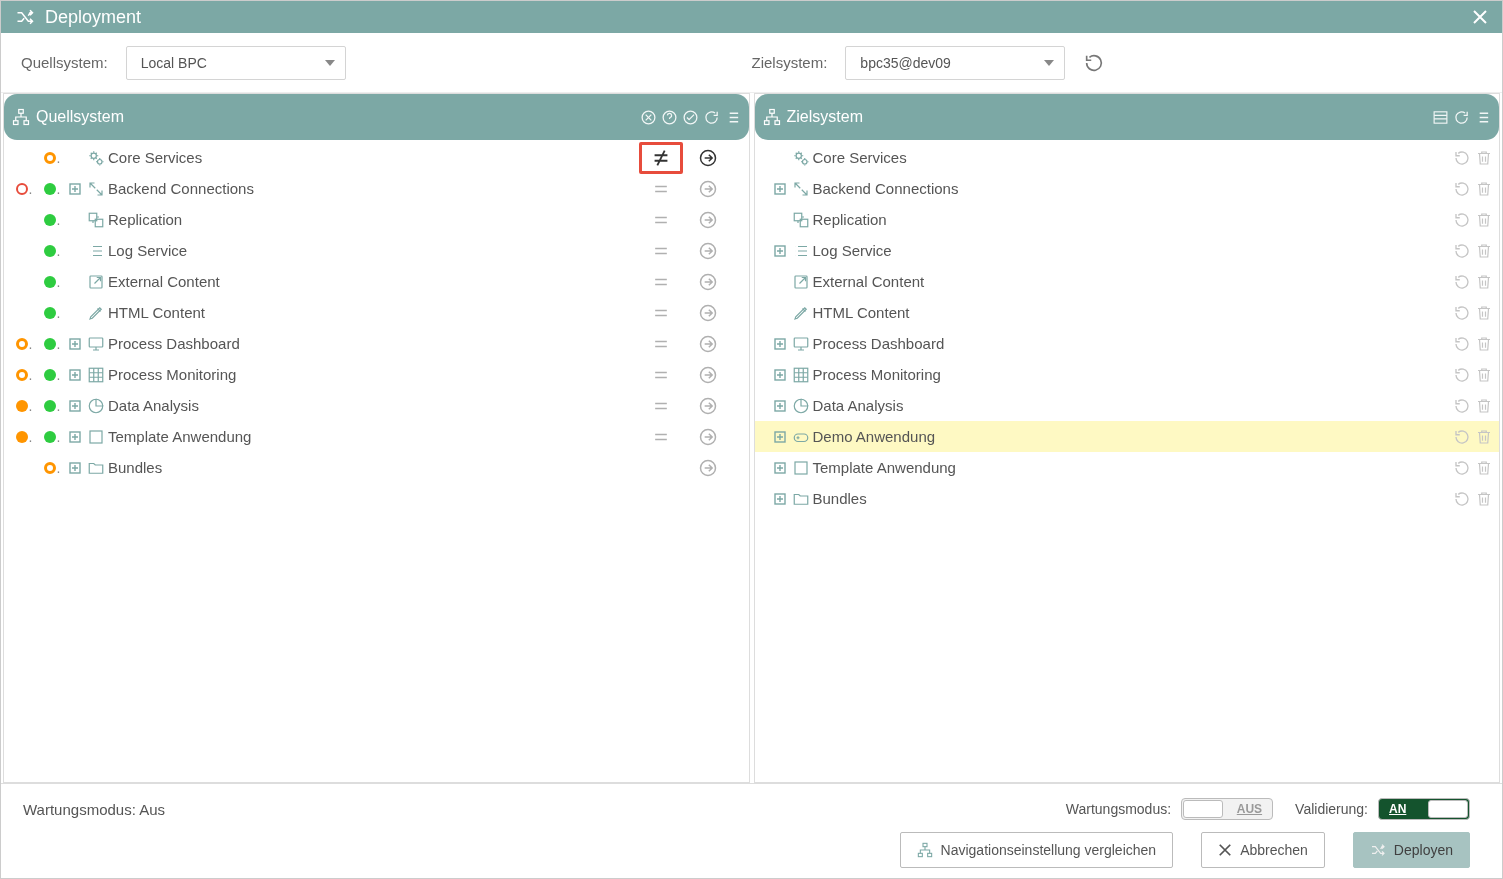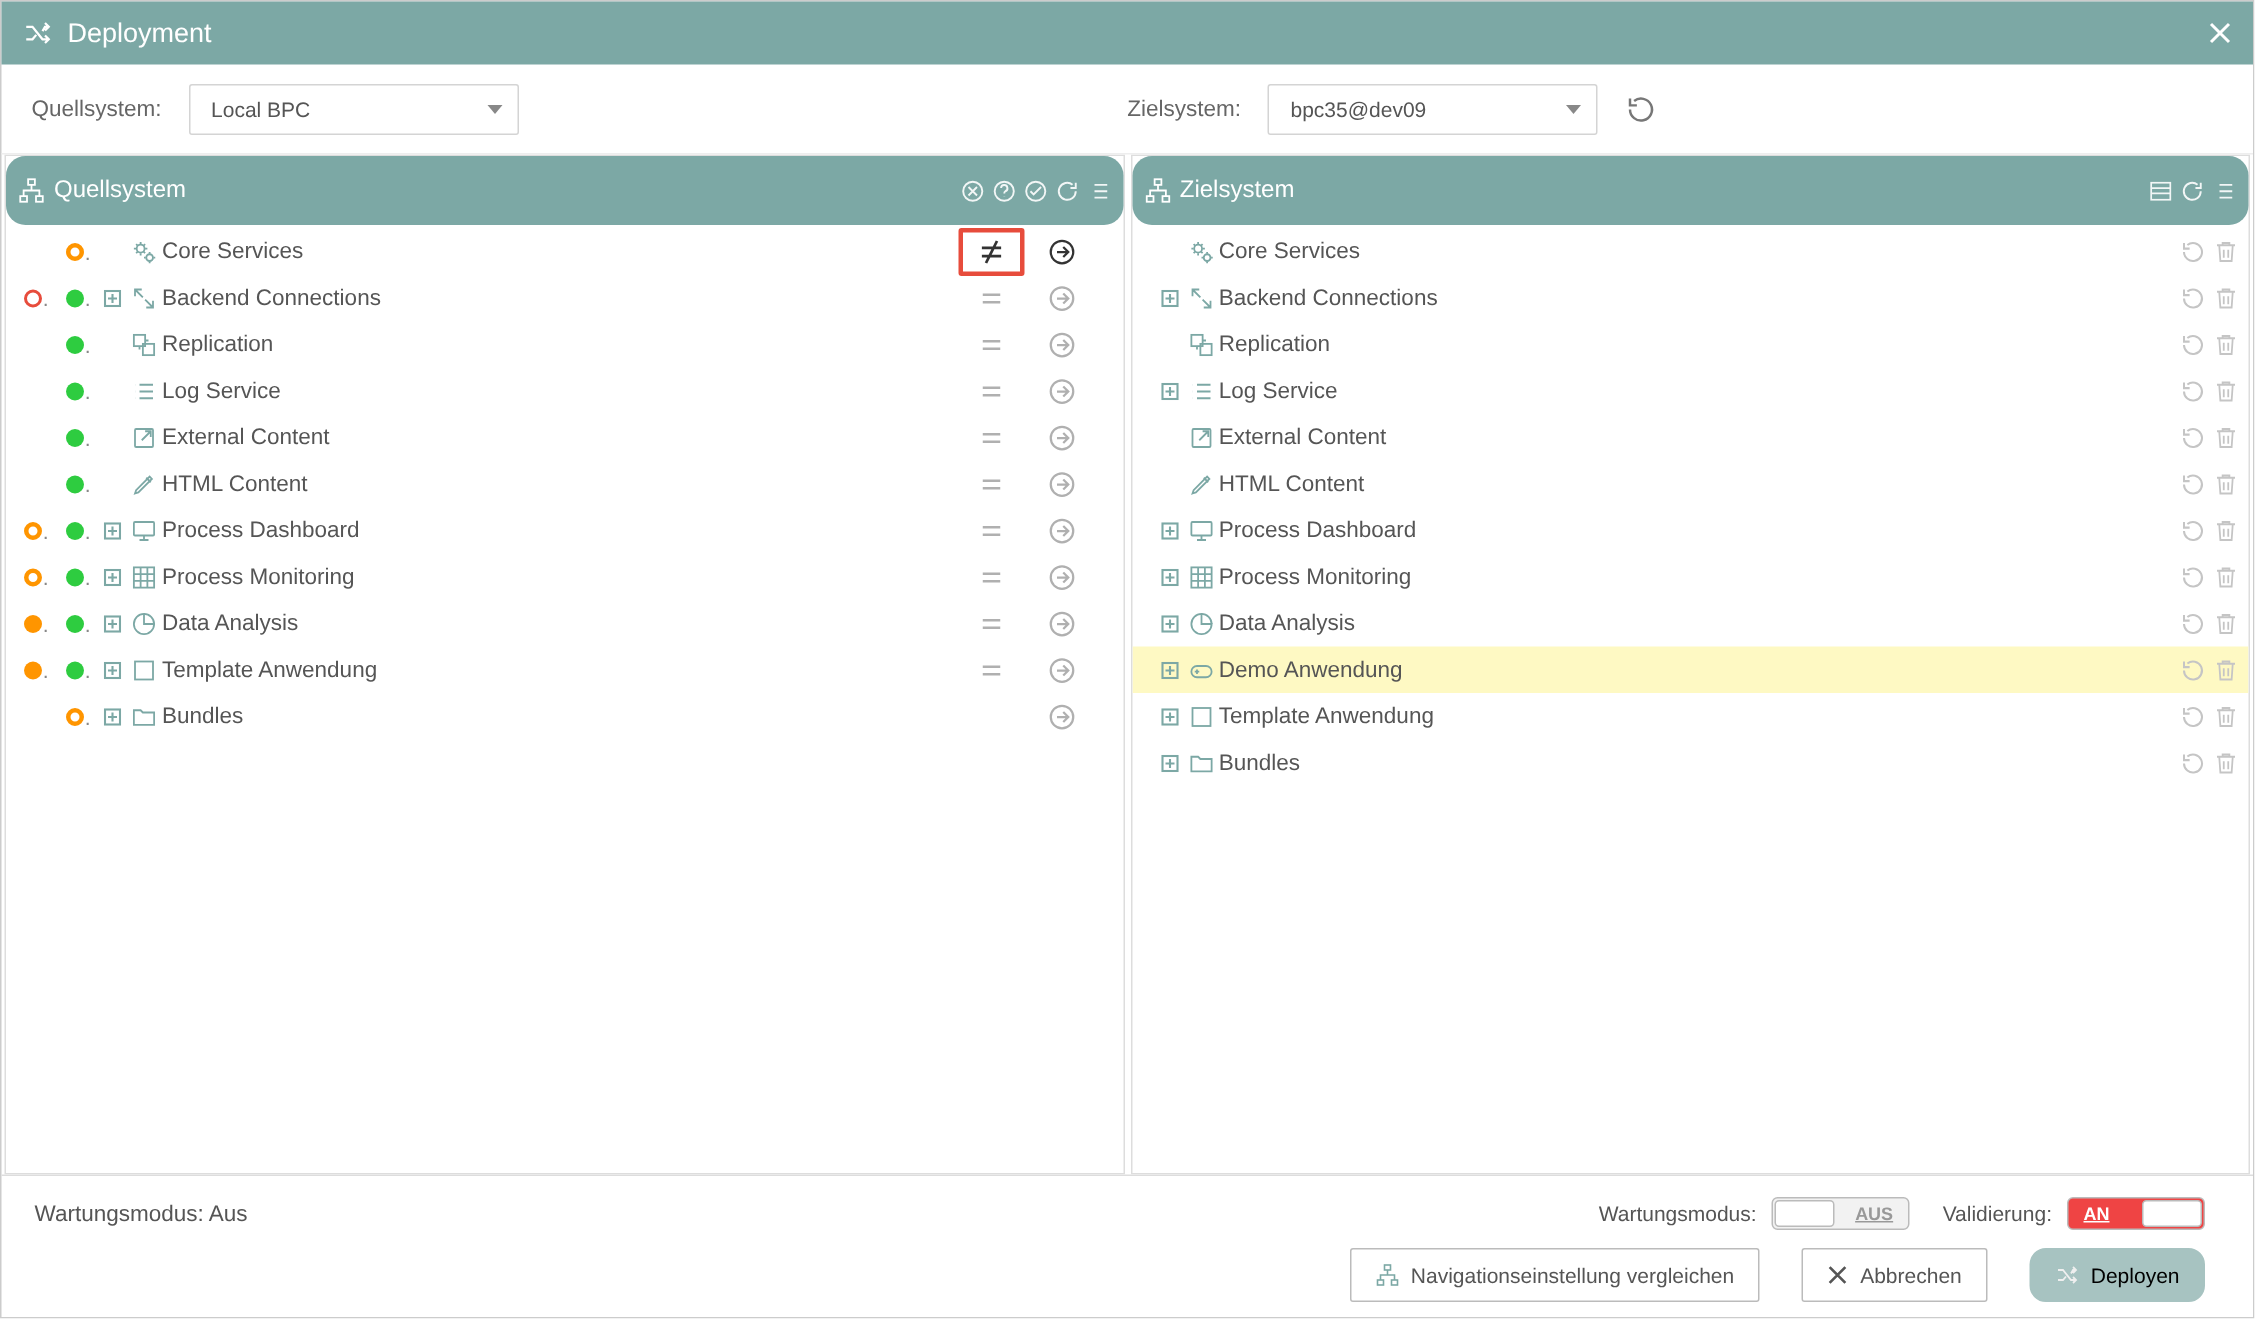--- a/index.html
+++ b/index.html
@@ -1,19 +1,19 @@
 <!DOCTYPE html>
 <html><head>
 <meta charset="utf-8">
 <style>
 * { box-sizing: border-box; margin: 0; padding: 0; }
 body { font-family: -apple-system, BlinkMacSystemFont, "Segoe UI", Arial, sans-serif; font-size: 14px; color: #555; background: #fff; }
 .window { width: 1503px; height: 879px; border: 1px solid #ccc; display: flex; flex-direction: column; position: relative; }
 
-.titlebar { background: #7ca8a5; color: #fff; height: 42px; display: flex; align-items: center; padding: 0 14px; font-size: 18px; font-weight: 300; }
+.titlebar { background: #7ca8a5; color: #fff; height: 32px; display: flex; align-items: center; padding: 0 14px; font-size: 18px; font-weight: 300; }
 .titlebar .title-icon { margin-right: 10px; }
 .titlebar .spacer { flex: 1; }
 .titlebar .close { cursor: pointer; font-size: 20px; }
 
 .top-row { display: flex; align-items: center; height: 60px; padding: 0 20px; border-bottom: 1px solid #eee; }
 .top-half { flex: 1; display: flex; align-items: center; gap: 18px; }
 .top-half label { color: #666; font-size: 15px; }
 .select-wrap { border: 1px solid #d4d4d4; border-radius: 2px; height: 34px; display: flex; align-items: center; padding: 0 10px 0 14px; min-width: 220px; justify-content: space-between; cursor: pointer; }
 .select-wrap .caret { width: 0; height: 0; border-left: 5px solid transparent; border-right: 5px solid transparent; border-top: 6px solid #888; }
 .refresh-icn { cursor: pointer; }
@@ -50,27 +50,27 @@
 .footer { border-top: 1px solid #ddd; padding: 14px 32px 10px 22px; }
 .footer-row { display: flex; align-items: center; margin-bottom: 12px; }
 .footer-row .left { flex: 1; color: #555; font-size: 15px; }
 .footer-row .right { display: flex; align-items: center; gap: 22px; }
 .toggle { display: inline-flex; align-items: center; gap: 10px; }
 .switch { width: 92px; height: 22px; border: 1px solid #bbb; border-radius: 4px; position: relative; display: flex; align-items: center; cursor: pointer; overflow: hidden; }
 .switch .sw-txt { font-size: 12px; font-weight: bold; color: #999; text-decoration: underline; }
 .switch.off { background: #f2f2f2; }
 .switch.off .thumb { position: absolute; left: 1px; width: 40px; height: 18px; background: #fff; border: 1px solid #bbb; border-radius: 3px; }
 .switch.off .sw-txt { position: absolute; right: 10px; }
-.switch.on { background: #ef4444; }
+.switch.on { background: #14532d; }
 .switch.on .thumb { position: absolute; right: 1px; width: 40px; height: 18px; background: #fff; border: 1px solid #bbb; border-radius: 3px; }
 .switch.on .sw-txt { position: absolute; left: 10px; color: #fff; }
 
 .button-row { display: flex; justify-content: flex-end; gap: 28px; }
 .btn { border: 1px solid #bbb; background: #fff; height: 36px; padding: 0 16px; display: flex; align-items: center; gap: 8px; cursor: pointer; border-radius: 2px; font-size: 14px; color: #555; }
-.btn.teal { background: #a7c3c1; color: #000000; border-color: #a7c3c1; border-radius: 11px; }
+.btn.teal { background: #a7c3c1; color: #404040; border-color: #a7c3c1; }
 .btn svg { flex-shrink: 0; }
 
 svg { display: block; }
 </style>
 </head>
 <body>
 
 <div class="window">
 
   <div class="titlebar">

